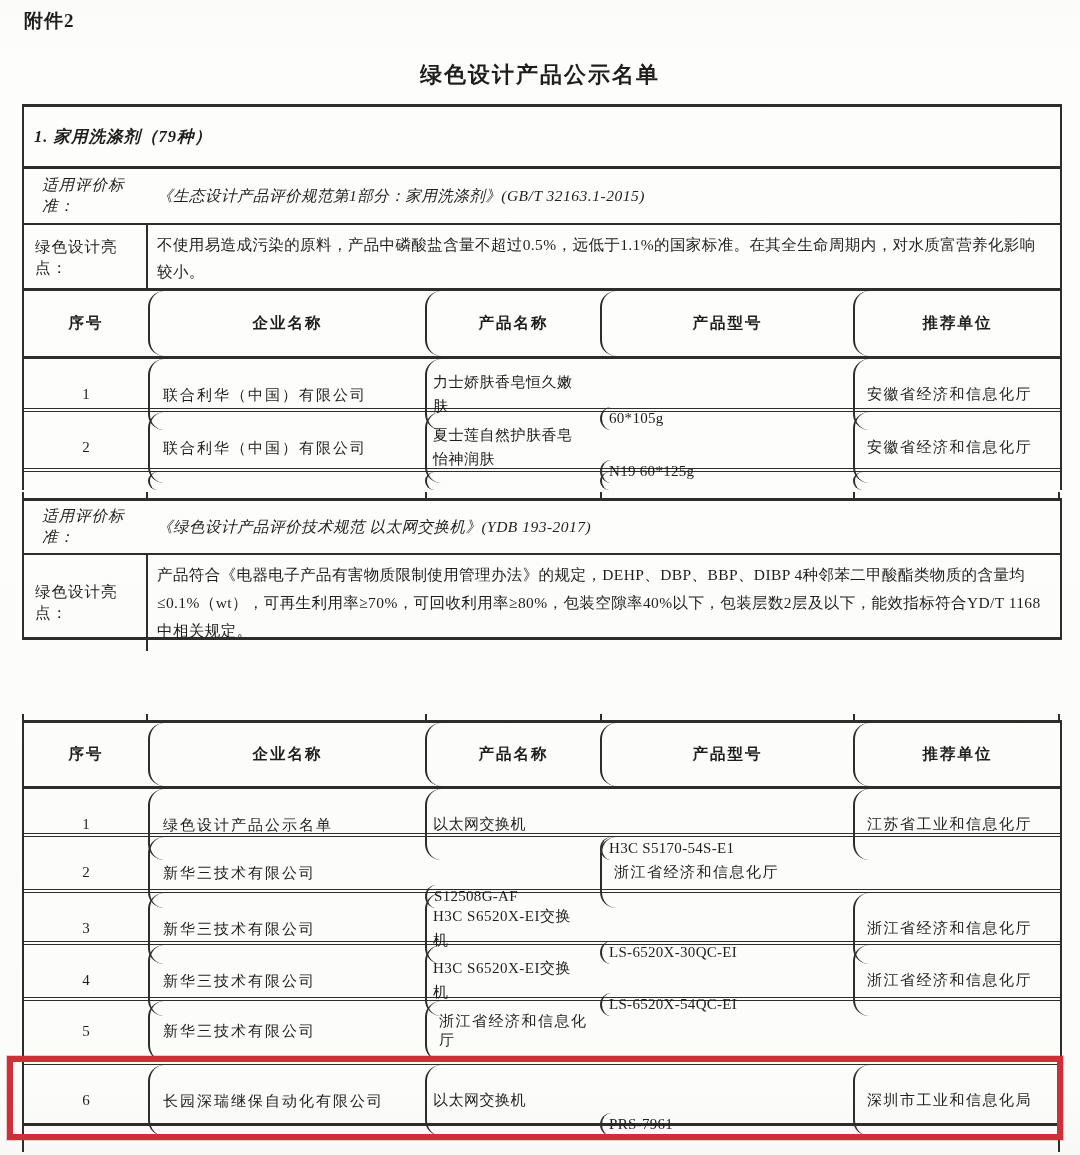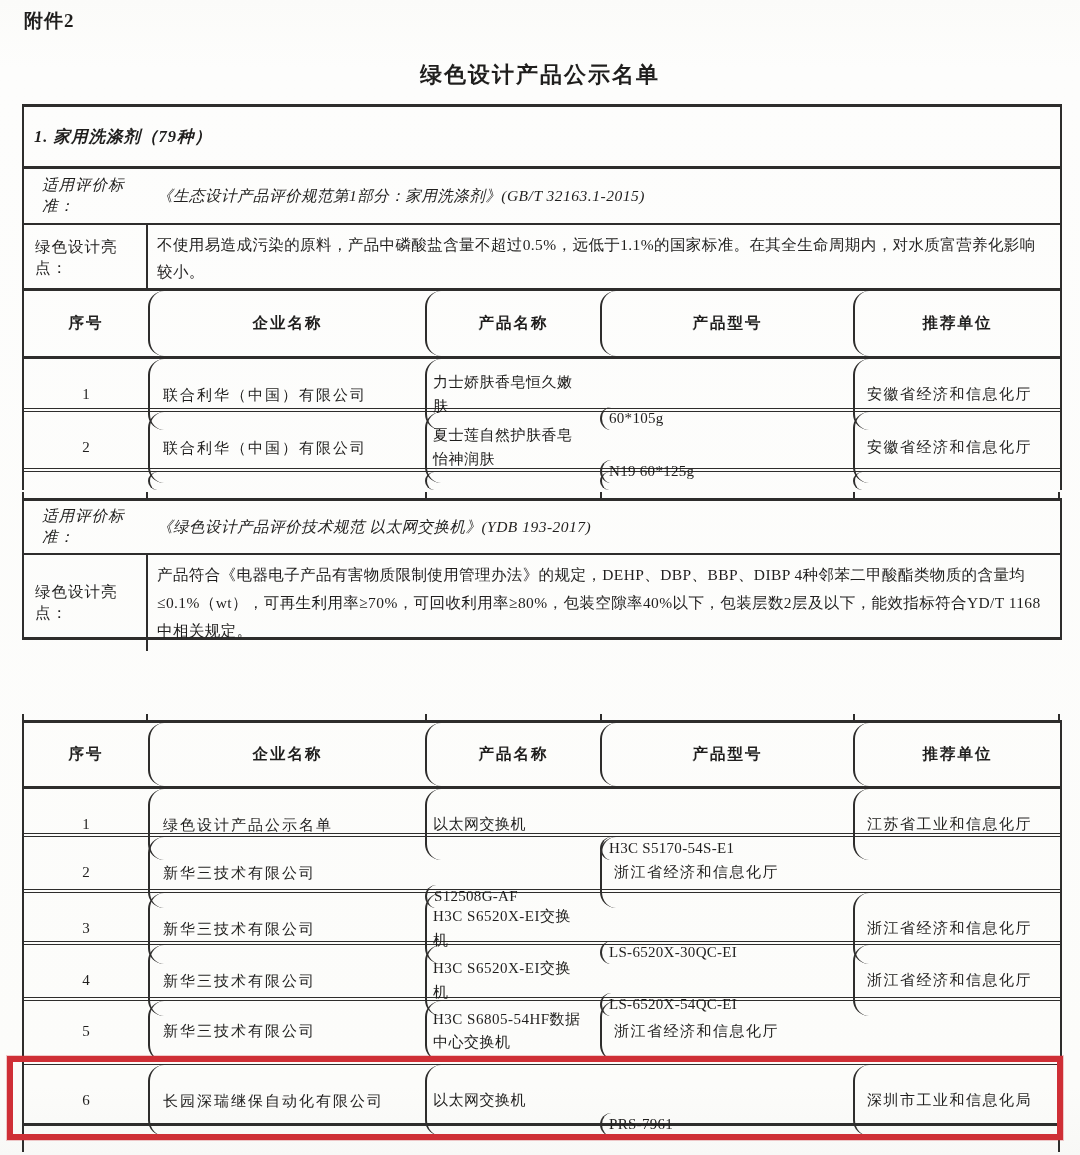--- a/index.html
+++ b/index.html
@@ -190,21 +190,20 @@
       <div class="c-no">4</div>
       <div class="c-company">新华三技术有限公司</div>
       <div class="c-product">H3C S6520X-EI交换机</div>
       <div class="c-model">LS-6520X-54QC-EI</div>
       <div class="c-rec">浙江省经济和信息化厅</div>
     </div>
 
     <div class="g5 prow" style="height:64px">
       <div class="c-no">5</div>
       <div class="c-company">新华三技术有限公司</div>
-      <div class="c-product">H3C S6805-54HF数据中心交换机</div>
       <div class="c-rec">浙江省经济和信息化厅</div>
     </div>
 
     <div class="g5 prow" style="height:58px">
       <div class="c-no">6</div>
       <div class="c-company">长园深瑞继保自动化有限公司</div>
       <div class="c-product">以太网交换机</div>
       <div class="c-model">PRS-7961</div>
       <div class="c-rec">深圳市工业和信息化局</div>
     </div>

